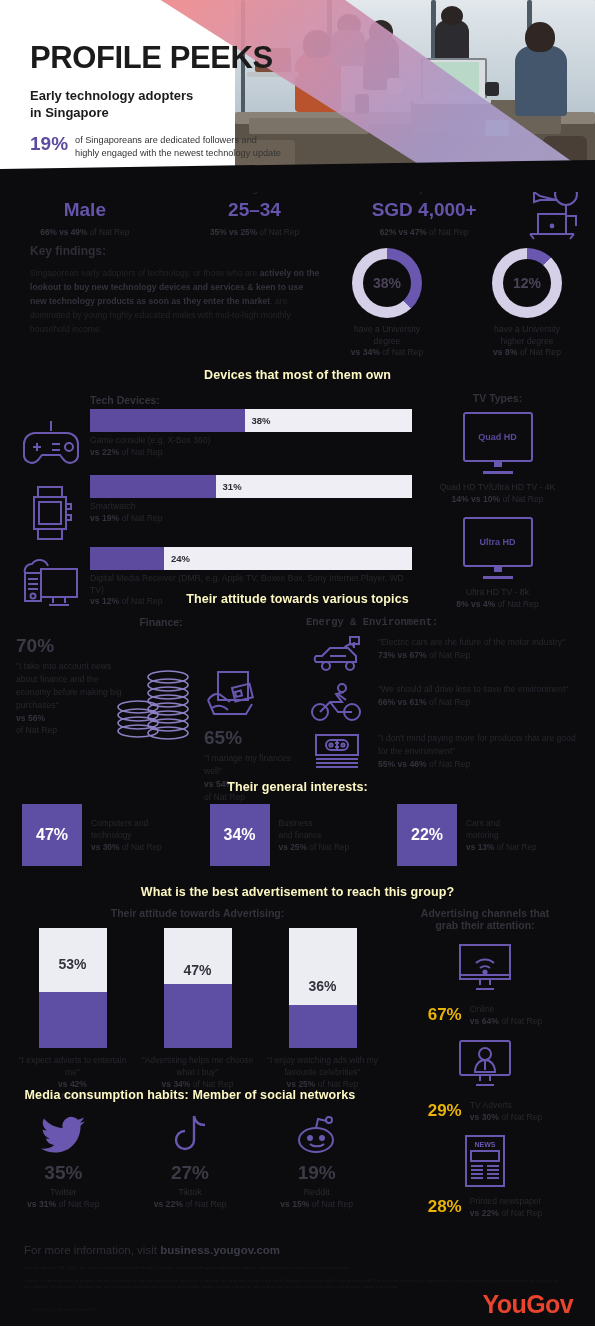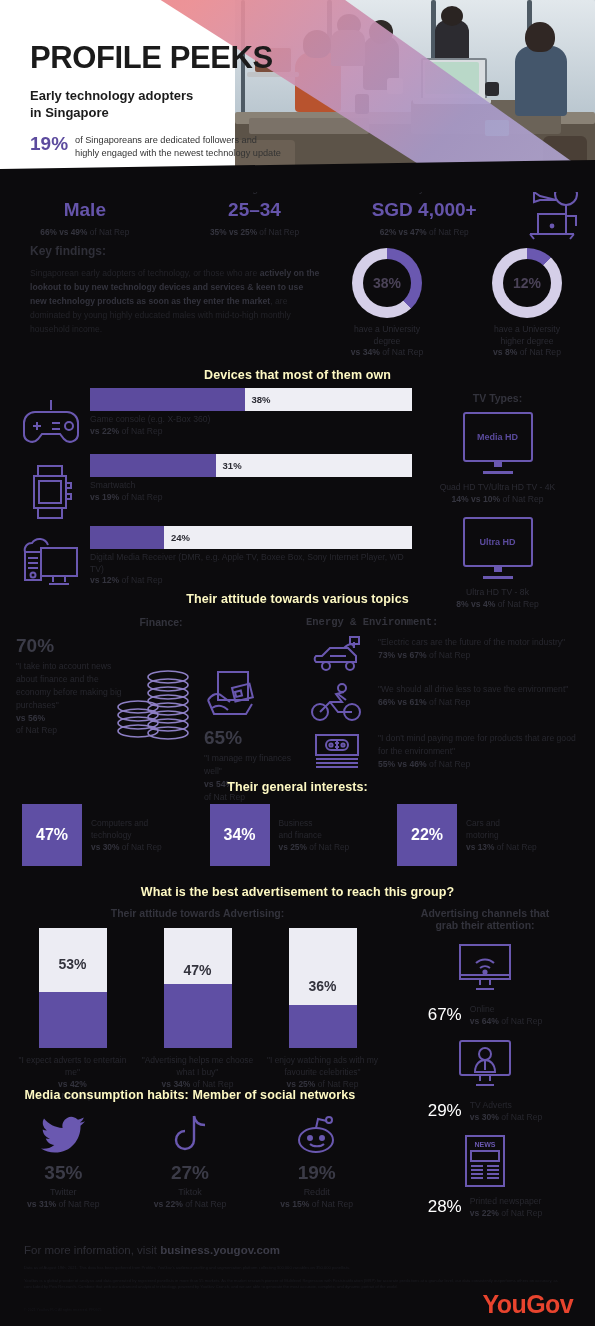--- a/index.html
+++ b/index.html
@@ -110,21 +110,21 @@
   .adbar{position:relative;width:68px;height:120px;background:#ececf3;margin:0 auto;}
   .adbar-fill{position:absolute;left:0;bottom:0;width:100%;background:#5f4fa4;}
   .adbar-val{position:absolute;left:0;right:0;display:flex;align-items:center;justify-content:center;
     font-size:14px;font-weight:bold;color:#33333d;}
   .adcol-cap{font-size:8.5px;line-height:1.42;margin-top:6px;color:#27272e;}
   .adcol-cap b{color:#33333d;}
   .ads-right{flex:1;text-align:center;}
   .ch{margin-top:10px;}
   .ch-ic{height:58px;display:flex;align-items:center;justify-content:center;}
   .ch-row{display:flex;align-items:center;justify-content:center;gap:8px;margin-top:4px;}
-  .ch-pct{font-size:17px;font-weight:normal;color:#ffffff;}
+  .ch-pct{font-size:17px;font-weight:bold;color:#eab308;}
   .ch-t{font-size:8.6px;line-height:1.4;text-align:left;color:#27272e;}
   .ch-t b{color:#33333d;}
 
   
   .soc{position:absolute;left:0;top:1088px;width:380px;}
   .soc-grid{display:flex;justify-content:space-around;margin-top:10px;}
   .soccol{width:110px;text-align:center;}
   .soc-ic{height:46px;display:flex;align-items:center;justify-content:center;}
   .soc-pct{font-size:19px;font-weight:bold;color:#3b3b47;margin-top:4px;}
   .soc-n{font-size:9px;margin-top:3px;color:#2a2a32;}
@@ -253,20 +253,21 @@
         <div>higher degree</div>
         <div><b>vs 8%</b><span> of Nat Rep</span></div>
       </div>
     </div>
   </div>
 
   <div class="devices">
     <div class="sec-head">Devices that most of them own</div>
     <div class="dev-grid">
       <div class="dev-left">
+        <div class="sub-head" style="margin:6px 0 3px 78px;">Tech Devices:</div>
 
         <div class="dev-row">
           <div class="dev-ic">
             <svg width="58" height="50" viewBox="0 0 58 50" fill="none" stroke="#6a58b0" stroke-width="2">
               <path d="M29 2 L29 12"></path>
               <path d="M13 14 h32 a11 11 0 0 1 11 11 v10 a8 8 0 0 1 -14 6 l-4 -5 h-18 l-4 5 a8 8 0 0 1 -14 -6 v-10 a11 11 0 0 1 11 -11 z"></path>
               <path d="M15 24 v8 M11 28 h8"></path>
               <path d="M30 25 h8 M30 31 h8"></path>
               <circle cx="47" cy="28" r="4"></circle>
             </svg>
@@ -327,21 +328,21 @@
               <div><b>vs 12%</b><span> of Nat Rep</span></div>
             </div>
           </div>
         </div>
       </div>
 
       <div class="dev-right">
         <div class="sub-head" style="text-align:center;margin:4px 0 8px;">TV Types:</div>
         <div>
           <div class="tv">
-              <span class="tv-lab">Media HD</span>
+              <span class="tv-lab">Quad HD</span>
             </div>
           <div class="tv-neck"></div>
             <div class="tv-stand"></div>
           <div class="tv-cap">
             <div>Quad HD TV/Ultra HD TV - 4K</div>
             <div><b>14% vs 10%</b><span> of Nat Rep</span></div>
           </div>
         </div>
         <div style="margin-top:12px;">
           <div class="tv">

